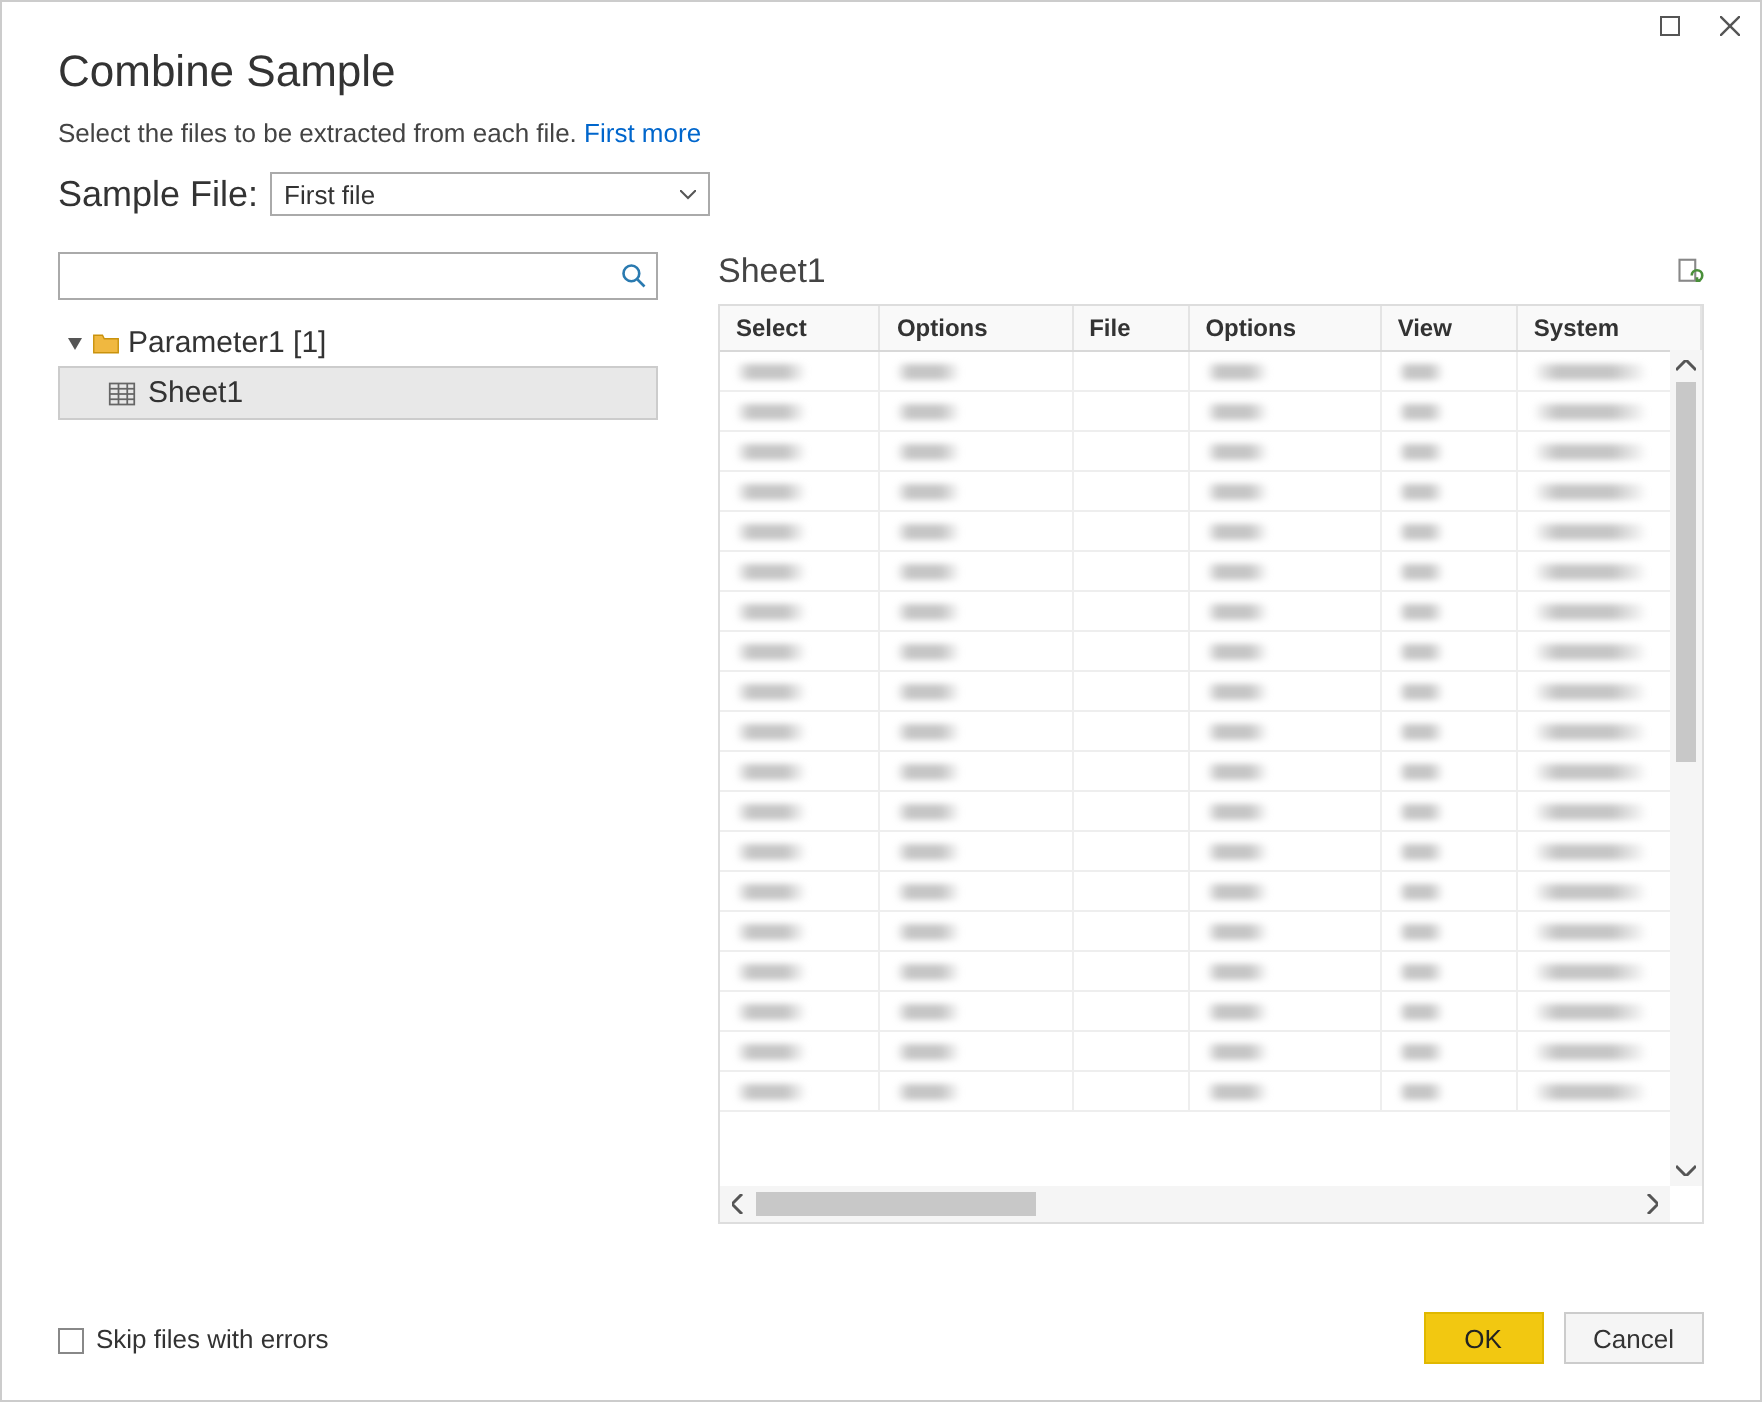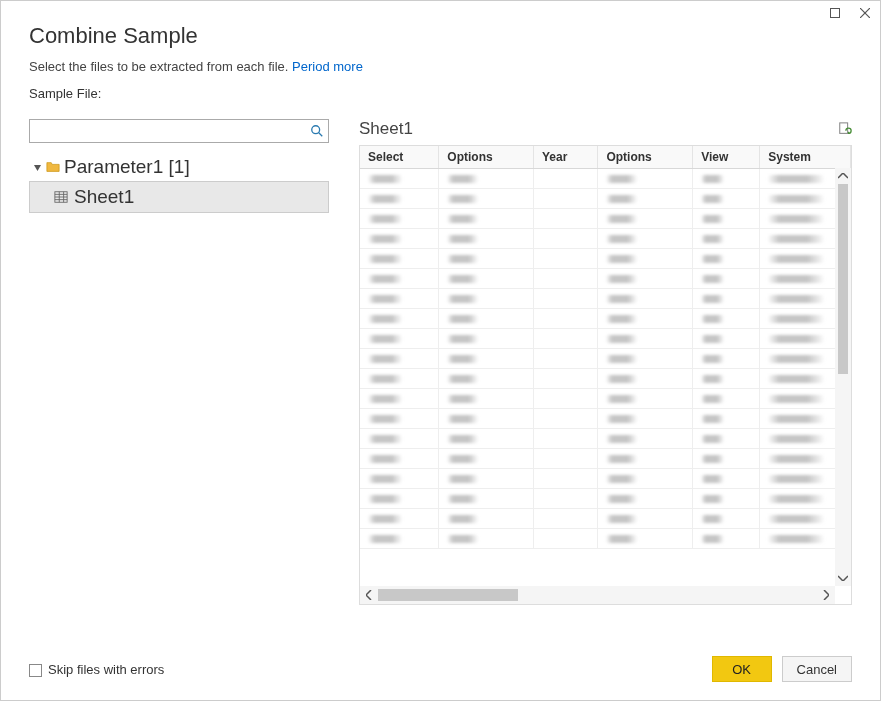--- a/index.html
+++ b/index.html
@@ -40,21 +40,21 @@
       color: #444;
       margin-bottom: 12px;
     }
     .subtitle a { color: #0066cc; text-decoration: none; cursor: pointer; }
     .sample-row {
       display: flex;
       align-items: center;
       gap: 6px;
       margin-bottom: 18px;
     }
-    .sample-label { font-size: 13px; color: #333; }
+    .sample-label { font-size: 18px; color: #333; }
     .sample-select {
       width: 220px;
       height: 22px;
       border: 1px solid #aaa;
       display: flex;
       align-items: center;
       justify-content: space-between;
       padding: 0 6px;
       font-size: 13px;
       cursor: pointer;
@@ -88,21 +88,21 @@
       justify-content: space-between;
       margin-bottom: 8px;
     }
     .display-options {
       display: flex;
       align-items: center;
       gap: 4px;
       font-size: 13px;
       cursor: pointer;
     }
-    .tree { font-size: 19px; }
+    .tree { font-size: 15px; }
     .tree-parent {
       display: flex;
       align-items: center;
       gap: 4px;
       padding: 3px 4px;
       cursor: pointer;
     }
     .tree-child {
       display: flex;
       align-items: center;
@@ -234,24 +234,30 @@
         <line x1="0" y1="0" x2="10" y2="10" stroke="#555" stroke-width="1.2"></line>
         <line x1="10" y1="0" x2="0" y2="10" stroke="#555" stroke-width="1.2"></line>
       </svg>
   </div>
 </div>
 
 <div class="content">
   <div class="title">Combine Sample</div>
   <div class="subtitle">
     <span>Select the files to be extracted from each file.</span>
-    <a>Period more</a>
+    <a>First more</a>
   </div>
   <div class="sample-row">
     <span class="sample-label">Sample File:</span>
+    <div class="sample-select">
+      <span>First file</span>
+      <svg width="8" height="5" viewBox="0 0 8 5">
+          <path d="M0 0 L4 4 L8 0" fill="none" stroke="#555" stroke-width="1"></path>
+        </svg>
+    </div>
   </div>
 </div>
 
 <div class="main-area">
   <div class="left-pane">
     <div class="search-box">
       <input type="text" placeholder="" style="">
       <svg class="icon-sm" viewBox="0 0 16 16">
           <circle cx="6.5" cy="6.5" r="4.5" fill="none" stroke="#2a7ab0" stroke-width="1.5"></circle>
           <line x1="10" y1="10" x2="14" y2="14" stroke="#2a7ab0" stroke-width="1.5"></line>
@@ -289,21 +295,21 @@
           <path d="M9 10 A3 3 0 1 1 12 13" fill="none" stroke="#4a8f3a" stroke-width="1.5"></path>
           <path d="M12 11 L12 13 L14 13" fill="none" stroke="#4a8f3a" stroke-width="1.5"></path>
         </svg>
     </div>
     <div class="table-container">
       <table>
         <thead>
             <tr id="header-row">
               <th>Select</th>
               <th>Options</th>
-              <th>Year</th>
+              <th>File</th>
               <th>Options</th>
               <th>View</th>
               <th>System</th>
             </tr>
           </thead>
         <tbody id="body-rows">
             <tr>
               <td>
                 <div class="blur-cell" style="width: 55%;"></div>
               </td>

